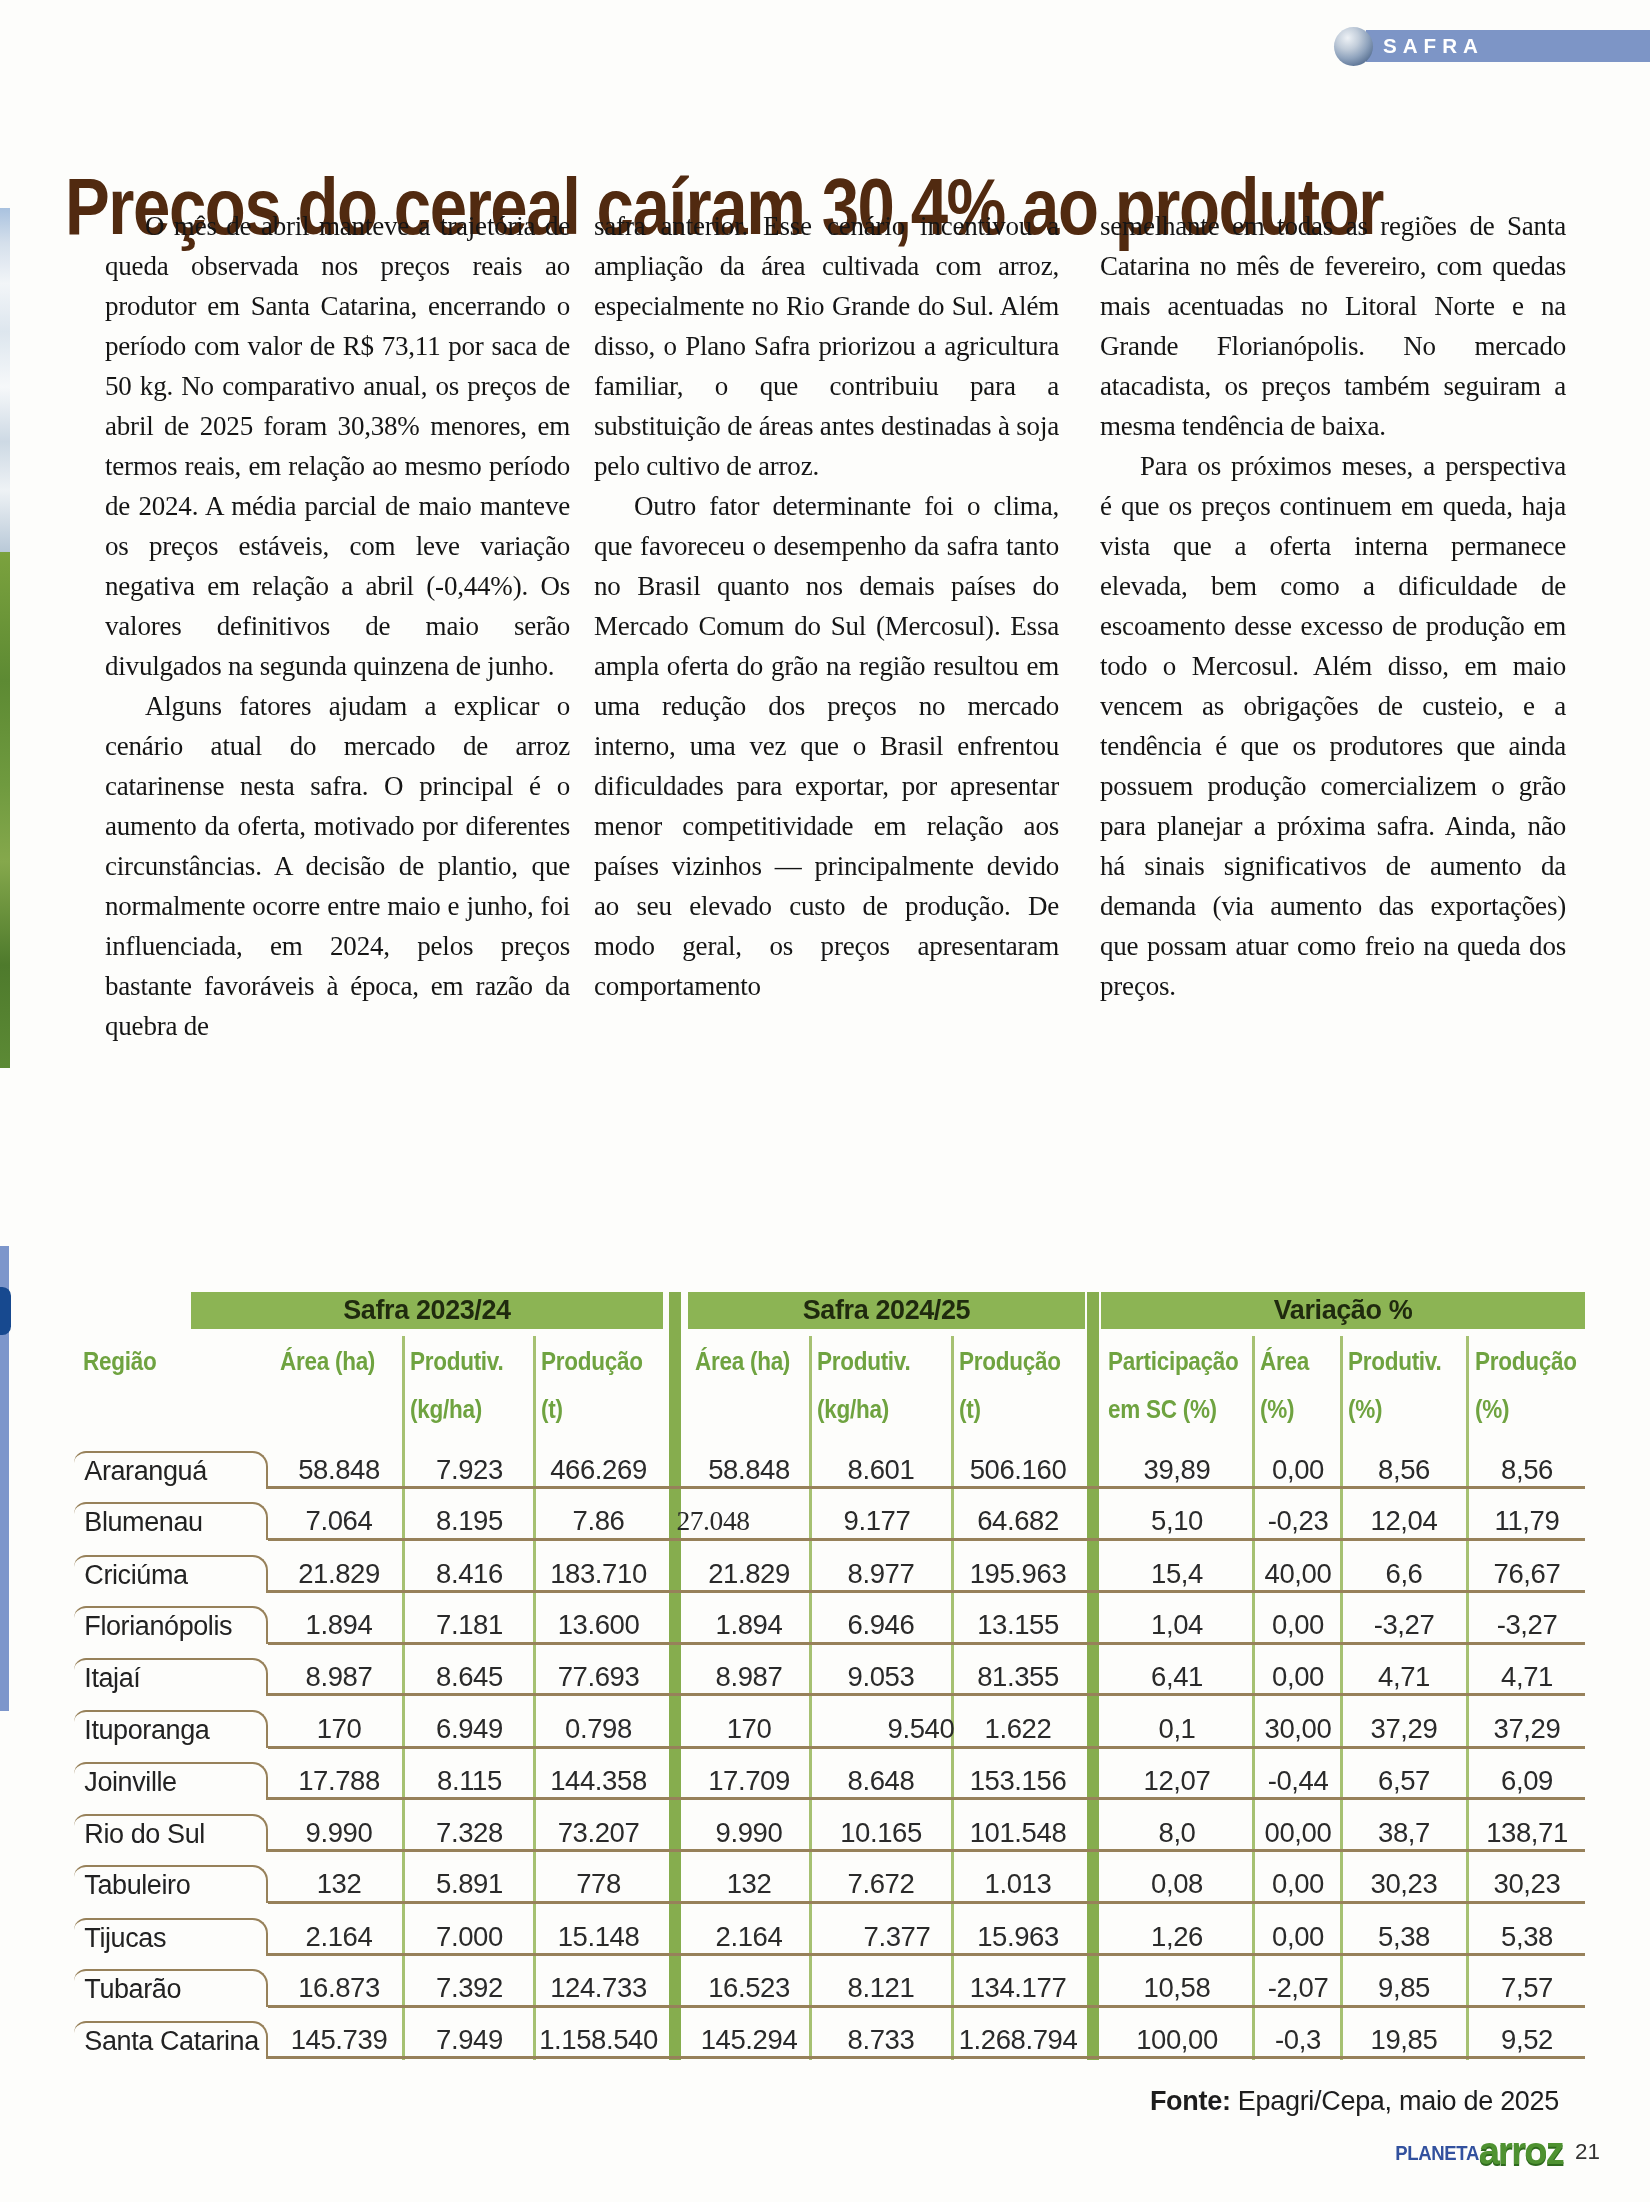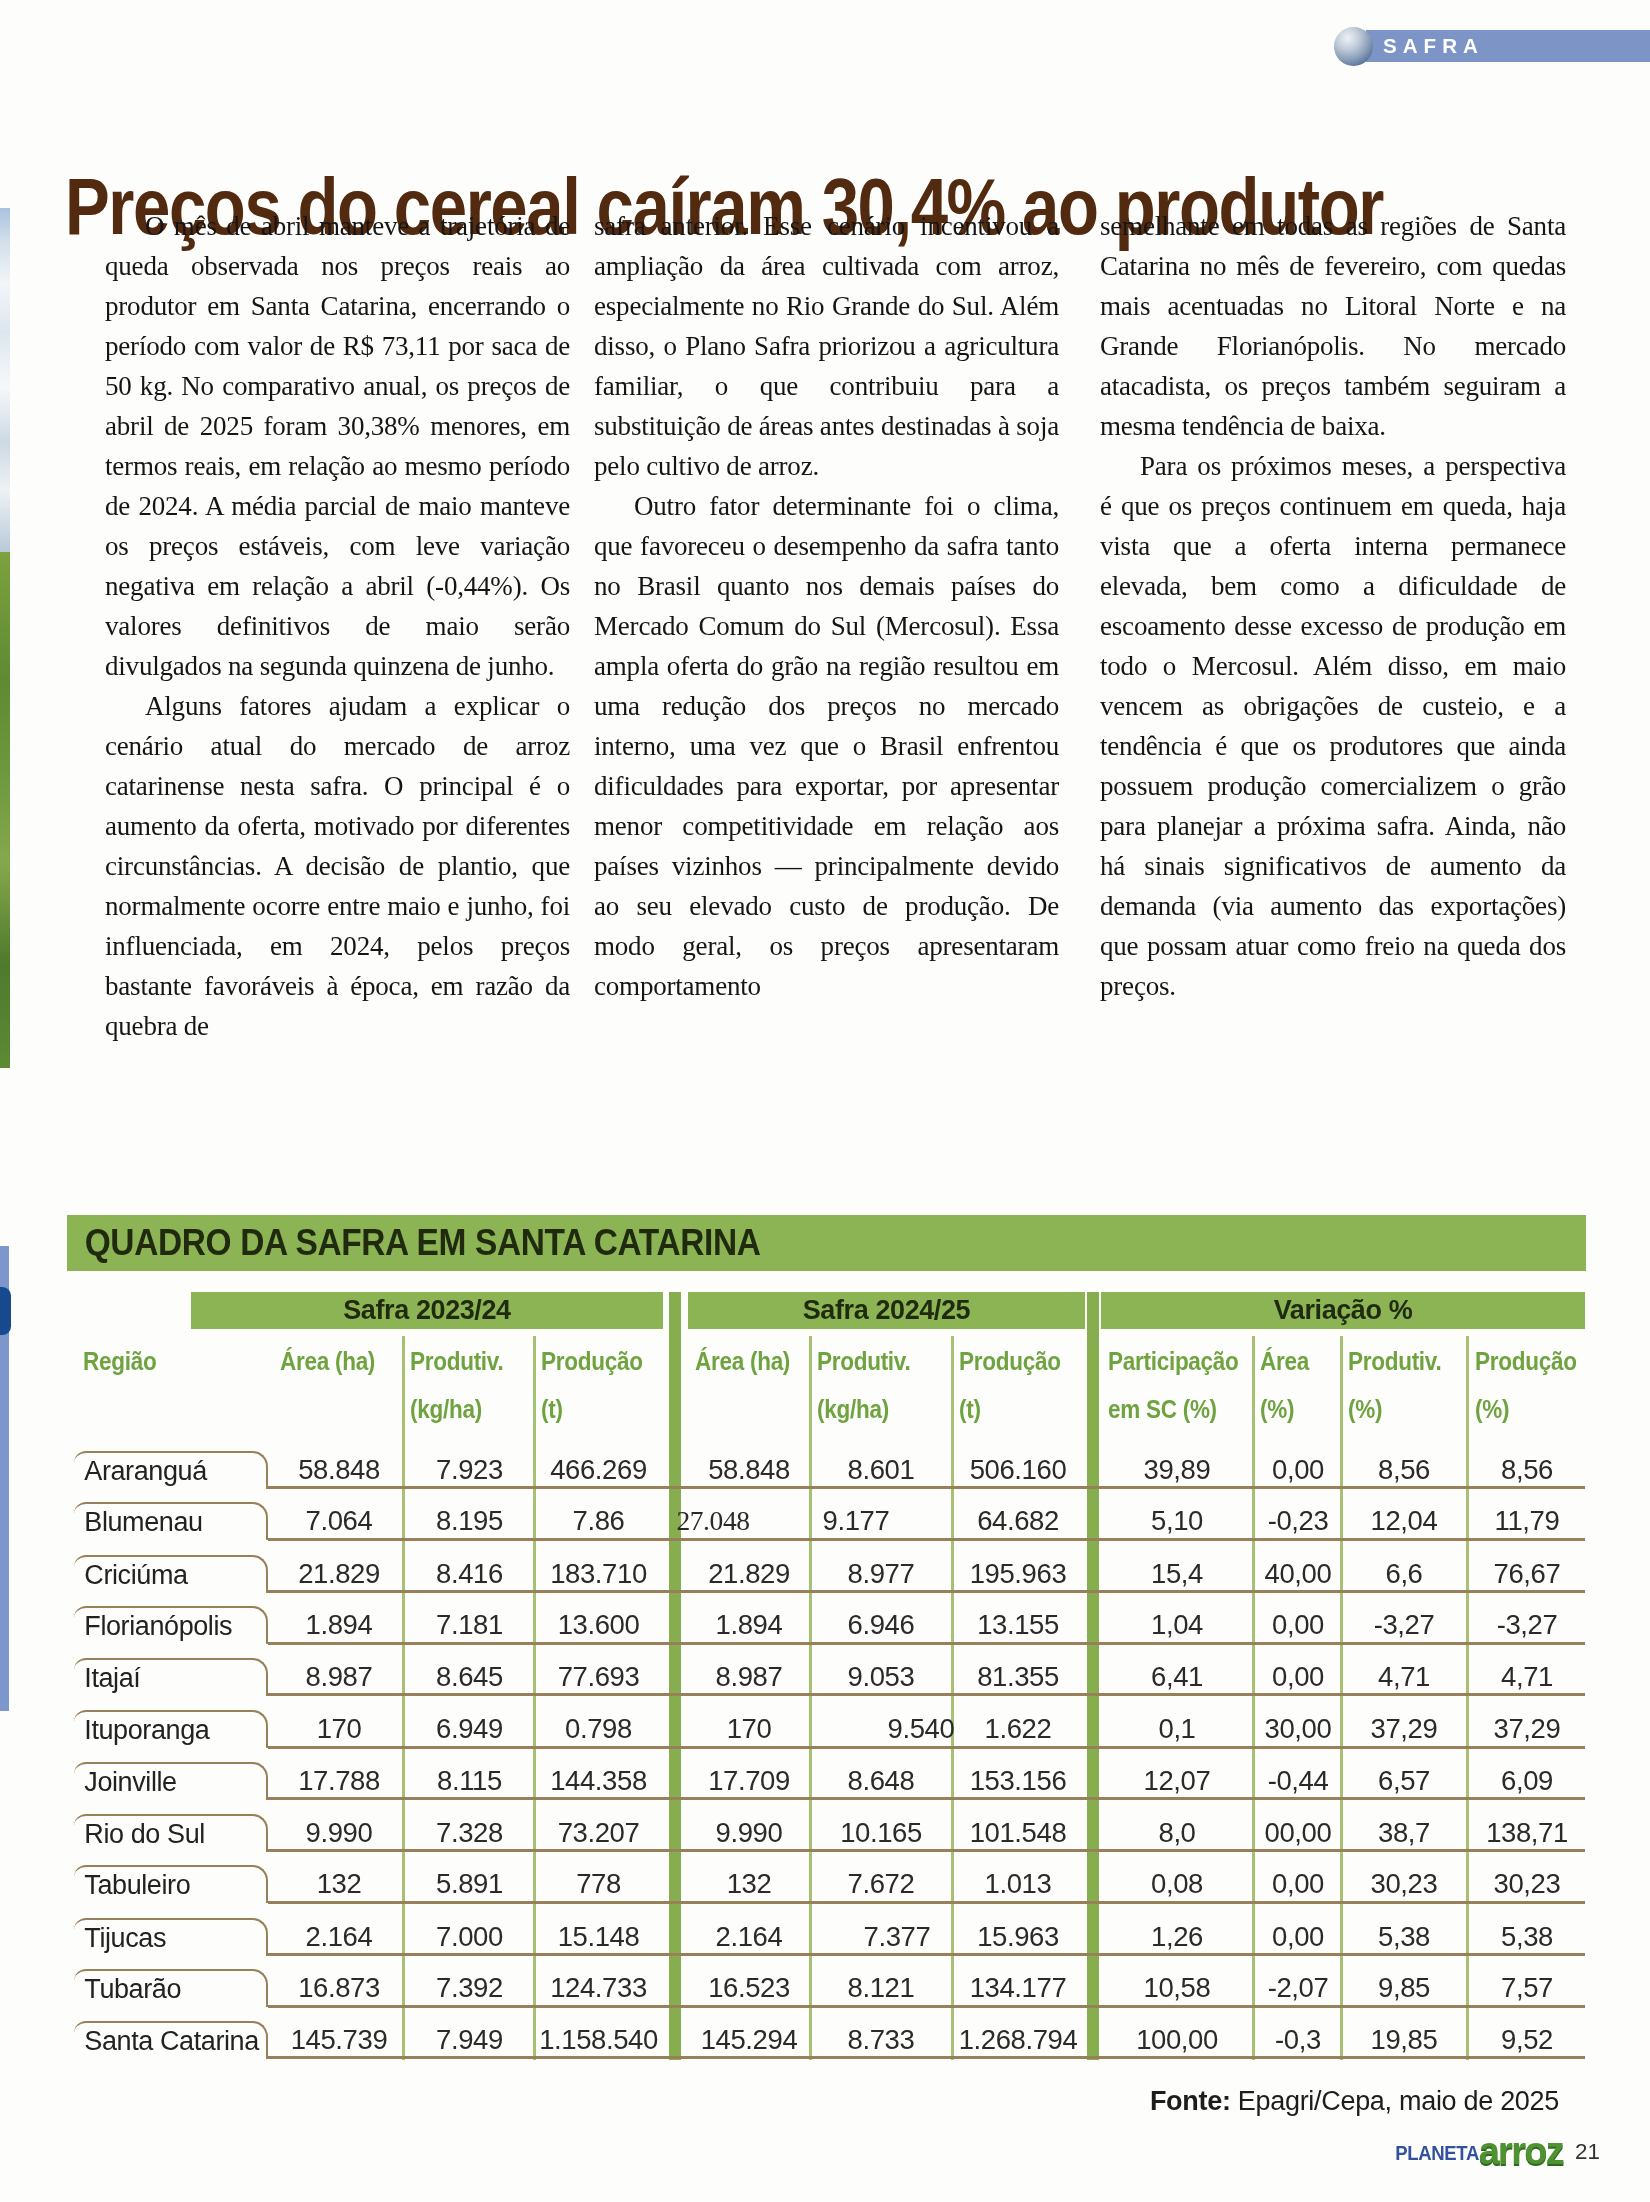--- a/index.html
+++ b/index.html
@@ -80,23 +80,20 @@
     </div>
   <div id="col-1" class="art-col">
       <p class="para">safra anterior. Esse cenário incentivou a ampliação da área cultivada com arroz, especialmente no Rio Grande do Sul. Além disso, o Plano Safra priorizou a agricultura familiar, o que contribuiu para a substituição de áreas antes destinadas à soja pelo cultivo de arroz.</p>
       <p class="para indent">Outro fator determinante foi o clima, que favoreceu o desempenho da safra tanto no Brasil quanto nos demais países do Mercado Comum do Sul (Mercosul). Essa ampla oferta do grão na região resultou em uma redução dos preços no mercado interno, uma vez que o Brasil enfrentou dificuldades para exportar, por apresentar menor competitividade em relação aos países vizinhos — principalmente devido ao seu elevado custo de produção. De modo geral, os preços apresentaram comportamento</p>
     </div>
   <div id="col-2" class="art-col">
       <p class="para">semelhante em todas as regiões de Santa Catarina no mês de fevereiro, com quedas mais acentuadas no Litoral Norte e na Grande Florianópolis. No mercado atacadista, os preços também seguiram a mesma tendência de baixa.</p>
       <p class="para indent">Para os próximos meses, a perspectiva é que os preços continuem em queda, haja vista que a oferta interna permanece elevada, bem como a dificuldade de escoamento desse excesso de produção em todo o Mercosul. Além disso, em maio vencem as obrigações de custeio, e a tendência é que os produtores que ainda possuem produção comercializem o grão para planejar a próxima safra. Ainda, não há sinais significativos de aumento da demanda (via aumento das exportações) que possam atuar como freio na queda dos preços.</p>
     </div>
 
-  <div id="table-title-bar">
-    <span id="table-title">QUADRO DA SAFRA EM SANTA CATARINA</span>
-  </div>
   <div id="table-layer">
       <div class="group-box" style="left: 191px; width: 472px;">Safra 2023/24</div>
       <div class="group-box" style="left: 688px; width: 397px;">Safra 2024/25</div>
       <div class="group-box" style="left: 1101px; width: 484px;">Variação %</div>
       <div class="vline thin" style="left: 402px; top: 1336px; height: 724px;"></div>
       <div class="vline thin" style="left: 533px; top: 1336px; height: 724px;"></div>
       <div class="vline thin" style="left: 809px; top: 1336px; height: 724px;"></div>
       <div class="vline thin" style="left: 951px; top: 1336px; height: 724px;"></div>
       <div class="vline thin" style="left: 1252px; top: 1336px; height: 724px;"></div>
       <div class="vline thin" style="left: 1340px; top: 1336px; height: 724px;"></div>
@@ -129,21 +126,21 @@
       <span class="cell" style="left: 1341px; width: 126px; top: 1451px;">8,56</span>
       <span class="cell" style="left: 1468px; width: 118px; top: 1451px;">8,56</span>
       <div class="row-tab" style="top: 1502px;">
         <span class="region-label">Blumenau</span>
       </div>
       <div class="row-line" style="top: 1538px;"></div>
       <span class="cell" style="left: 274px; width: 130px; top: 1502px;">7.064</span>
       <span class="cell" style="left: 404px; width: 131px; top: 1502px;">8.195</span>
       <span class="cell" style="left: 534px; width: 129px; top: 1502px;">7.86</span>
       <span class="cell" style="left: 652px; width: 122px; top: 1502px; font-family: Liberation Serif, serif;">27.048</span>
-      <span class="cell" style="left: 785px; width: 142px; top: 1502px;">9.177</span>
+      <span class="cell" style="left: 806px; width: 142px; top: 1502px;">9.177</span>
       <span class="cell" style="left: 952px; width: 132px; top: 1502px;">64.682</span>
       <span class="cell" style="left: 1101px; width: 152px; top: 1502px;">5,10</span>
       <span class="cell" style="left: 1254px; width: 88px; top: 1502px;">-0,23</span>
       <span class="cell" style="left: 1341px; width: 126px; top: 1502px;">12,04</span>
       <span class="cell" style="left: 1468px; width: 118px; top: 1502px;">11,79</span>
       <div class="row-tab" style="top: 1555px;">
         <span class="region-label">Criciúma</span>
       </div>
       <div class="row-line" style="top: 1590px;"></div>
       <span class="cell" style="left: 274px; width: 130px; top: 1555px;">21.829</span>

